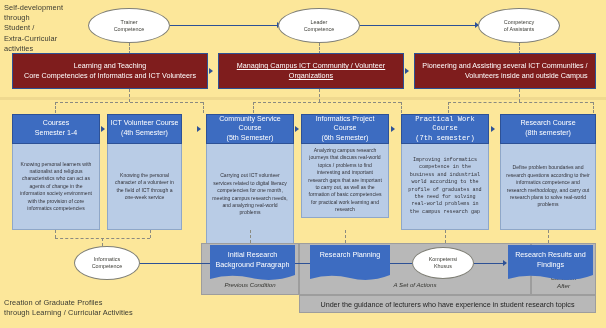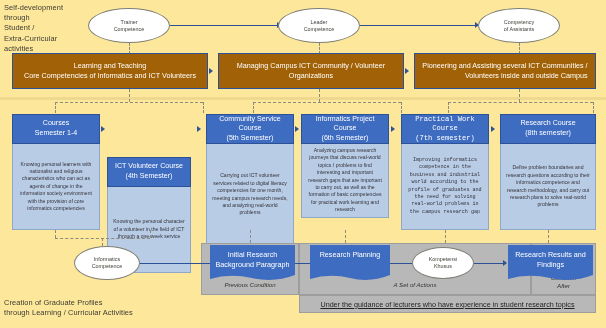--- a/index.html
+++ b/index.html
@@ -22,21 +22,21 @@
   .corner-label{
     color:#3a3a32;
     font-size:7.4px;
     line-height:10.2px;
     letter-spacing:.1px;
     white-space:pre-line;
   }
 
   
   .banner{
-    background:#a16207;
+    background:#7f1d1d;
     border:1px solid #2d5196;
     color:#ffffff;
     display:flex;
     align-items:center;
     justify-content:center;
     text-align:center;
     font-size:7.2px;
     line-height:10px;
     padding:12px 4px;
     white-space:pre-line;
@@ -108,21 +108,20 @@
   }
   .guidance{
     background:#b8b8b8;
     border:1px solid #9d9d9d;
     color:#232323;
     font-size:7.2px;
     display:flex;
     align-items:center;
     justify-content:center;
     text-align:center;
-    text-decoration:underline;
   }
 
   
   .wavy{position:absolute;}
   .wavy svg{display:block;}
   .wavy .wlabel{
     position:absolute;
     left:0;right:0;top:0;
     height:100%;
     display:flex;
@@ -173,21 +172,21 @@
 Competence</div>
   <div class="abs ellipse" style="left:478px;top:8px;width:82px;height:35px;">Competency
 of Assistants</div>
 
   <div class="abs vdash" style="left:129px;top:43px;height:11px;"></div>
   <div class="abs vdash" style="left:319px;top:43px;height:11px;"></div>
   <div class="abs vdash" style="left:519px;top:43px;height:11px;"></div>
 
   <div class="abs banner" style="left:12px;top:53px;width:196px;height:36px;">Learning and Teaching
 Core Competencies of Informatics and ICT Volunteers</div>
-  <div class="abs banner" style="left:218px;top:53px;width:186px;height:36px;">Managing Campus ICT Community / Volunteer
+  <div class="abs banner" style="left:218px;top:53px;width:186px;height:36px;text-decoration:underline;">Managing Campus ICT Community / Volunteer
 Organizations</div>
   <div class="abs banner" style="left:414px;top:53px;width:182px;height:36px;text-align:right;">Pioneering and Assisting several ICT Communities /
 Volunteers inside and outside Campus</div>
 
   <div class="abs arrow-r" style="left:209px;top:68px;"></div>
   <div class="abs arrow-r" style="left:405px;top:68px;"></div>
 
   <div class="abs thin-line" style="left:0px;top:97px;width:606px;height:3px;"></div>
 
   <div class="abs vdash" style="left:129px;top:89px;height:13px;"></div>
@@ -205,21 +204,21 @@
   <div class="abs hdash" style="left:448px;top:102px;width:145px;"></div>
   <div class="abs vdash" style="left:448px;top:102px;height:11px;"></div>
   <div class="abs vdash" style="left:593px;top:102px;height:11px;"></div>
 
   <div class="abs course" style="left:12px;top:114px;width:88px;height:116px;">
     <div class="course-head" style="height:30px;">Courses
 Semester 1-4</div>
     <div class="course-body">Knowing personal learners with nationalist and religious characteristics who can act as agents of change in the information society environment with the provision of core informatics competencies</div>
   </div>
 
-  <div class="abs course" style="left:107px;top:114px;width:84px;height:116px;margin-top:43px;">
+  <div class="abs course" style="left:107px;top:114px;width:75px;height:116px;">
     <div class="course-head" style="height:30px;">ICT Volunteer Course
 (4th Semester)</div>
     <div class="course-body">Knowing the personal character of a volunteer in the field of ICT through a one-week service</div>
   </div>
 
   <div class="abs course" style="left:206px;top:114px;width:88px;height:132px;">
     <div class="course-head" style="height:30px;">Community Service
 Course
 (5th Semester)</div>
     <div class="course-body">Carrying out ICT volunteer services related to digital literacy competencies for one month, meeting campus research needs, and analyzing real-world problems</div>

